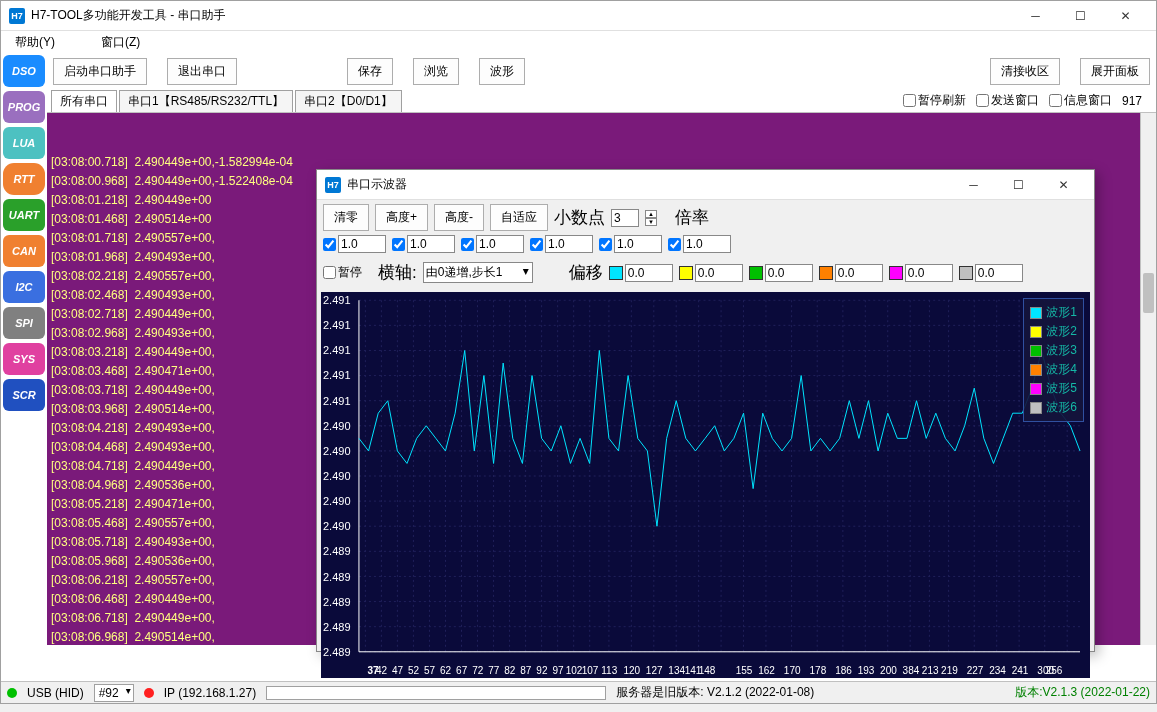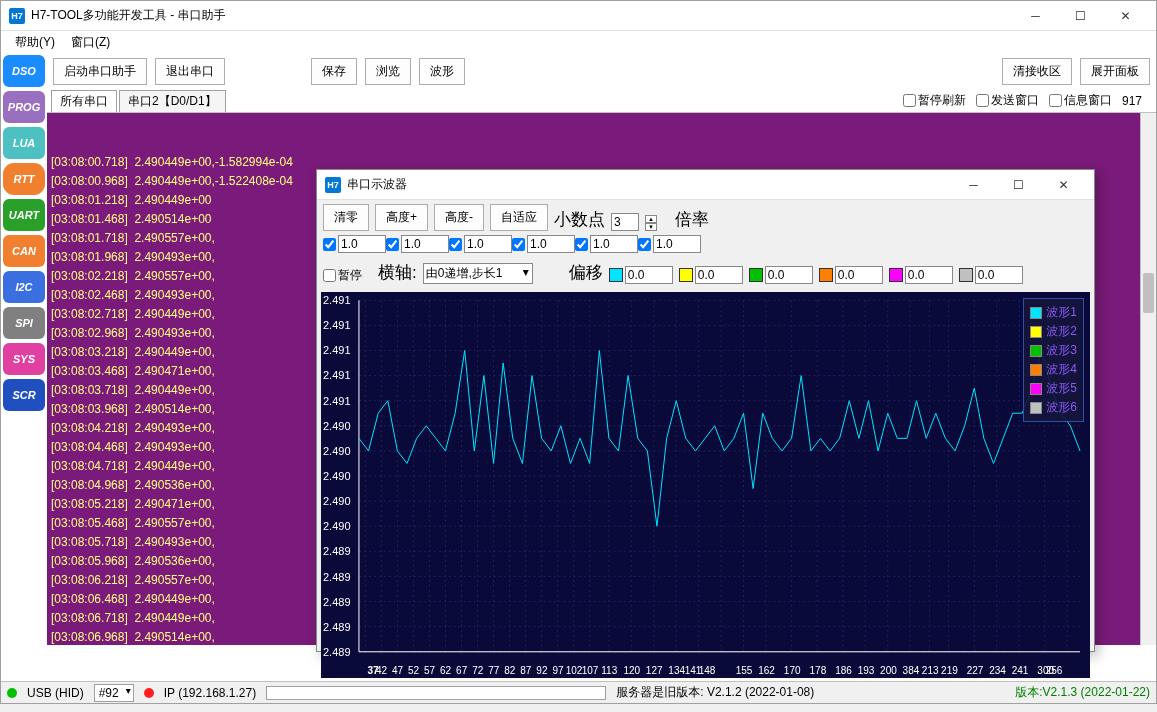--- a/index.html
+++ b/index.html
@@ -5,24 +5,24 @@
 * { box-sizing: border-box; margin: 0; padding: 0; font-family: "Microsoft YaHei", Arial, sans-serif; font-size: 12px; }
 body { background: #f0f0f0; width: 1157px; height: 712px; overflow: hidden; position: relative; }
 
 
 .main-window { position: absolute; left: 0; top: 0; width: 1157px; height: 704px; background: #fff; border: 1px solid #a0a0a0; }
 .titlebar { height: 30px; display: flex; align-items: center; padding: 0 8px; background: #fff; border-bottom: 1px solid #e0e0e0; }
 .titlebar .icon { width: 16px; height: 16px; background: #0078d4; color: #fff; font-size: 9px; font-weight: bold; display: flex; align-items: center; justify-content: center; border-radius: 2px; margin-right: 6px; }
 .titlebar .title { flex: 1; }
 .titlebar .winbtn { width: 45px; height: 30px; display: flex; align-items: center; justify-content: center; color: #333; }
 
-.menubar { height: 22px; display: flex; align-items: center; padding: 0 6px; }
+.menubar { height: 22px; display: flex; align-items: center; padding: 0 6px; gap: 30px; }
 .menubar span { padding: 2px 8px; }
 
-.toolbar { height: 36px; display: flex; align-items: flex-end; padding: 4px 6px; gap: 8px; }
+.toolbar { height: 36px; display: flex; align-items: flex-end; padding: 4px 6px; gap: 20px; }
 .btn { background: #fdfdfd; border: 1px solid #adadad; padding: 4px 10px; white-space: nowrap; cursor: pointer; }
 .toolbar .spacer { flex: 1; }
 
 .content { display: flex; height: calc(100% - 30px - 22px - 36px - 22px); }
 .sidebar { width: 46px; background: #fff; display: flex; flex-direction: column; gap: 4px; padding: 2px; }
 .sidebar-item { width: 42px; height: 32px; border-radius: 6px; display: flex; align-items: center; justify-content: center; color: #fff; font-weight: bold; font-size: 11px; font-style: italic; }
 
 .main-area { flex: 1; display: flex; flex-direction: column; }
 .tabs-row { height: 24px; display: flex; align-items: center; border-bottom: 1px solid #c0c0c0; padding-left: 4px; gap: 0; }
 .tab { border: 1px solid #a0a0a0; border-bottom: none; padding: 2px 8px; background: #f5f5f5; margin-right: 2px; }
@@ -40,35 +40,35 @@
 .statusbar { position: absolute; left: 0; right: 0; bottom: 0; height: 22px; background: #f0f0f0; border-top: 1px solid #c0c0c0; display: flex; align-items: center; padding: 0 6px; gap: 10px; }
 .status-dot { width: 10px; height: 10px; border-radius: 50%; display: inline-block; }
 .statusbar .progress { flex: 0 0 340px; height: 14px; border: 1px solid #a0a0a0; background: #fff; }
 .statusbar .ver { color: #008000; }
 .dropdown { border: 1px solid #a0a0a0; padding: 1px 14px 1px 4px; background: #fff; position: relative; }
 .dropdown:after { content: "▾"; position: absolute; right: 2px; top: 0; font-size: 10px; }
 
 
 .scope-window { position: absolute; left: 316px; top: 169px; width: 779px; height: 483px; background: #f0f0f0; border: 1px solid #888; box-shadow: 4px 4px 12px rgba(0,0,0,.25); }
 .scope-window .titlebar { background: #fff; }
-.scope-toolbar { padding: 4px 6px; display: flex; flex-wrap: wrap; gap: 4px 6px; align-items: flex-end; }
+.scope-toolbar { padding: 4px 6px; display: flex; flex-wrap: wrap; gap: 4px 6px; align-items: center; }
 .lbl { font-size: 17px; }
 .num-input { border: 1px solid #888; width: 28px; padding: 1px 2px; }
 .spin { width: 12px; display: inline-flex; flex-direction: column; }
 .spin div { width: 12px; height: 8px; border: 1px solid #888; font-size: 7px; line-height: 6px; text-align: center; background: #fff; }
 .select { border: 1px solid #888; padding: 1px 2px; width: 110px; background: #fff; position: relative; }
 .select:after { content: "▾"; position: absolute; right: 3px; top: 1px; }
 .ch-box { display: flex; align-items: center; gap: 2px; }
 .color-sq { width: 14px; height: 14px; border: 1px solid #333; }
 .ch-input { border: 1px solid #888; width: 48px; padding: 1px 2px; }
 
 .chart-area { margin: 4px; background: #0a0a3a; position: relative; height: 386px; }
 .chart-area svg { width: 100%; height: 100%; }
 .legend { position: absolute; right: 6px; top: 6px; background: rgba(20,20,60,.9); border: 1px solid #3050a0; padding: 4px; }
-.legend-row { display: flex; align-items: center; gap: 4px; color: #8b5cf6; font-size: 12px; padding: 1px 2px; }
+.legend-row { display: flex; align-items: center; gap: 4px; color: #14b8a6; font-size: 12px; padding: 1px 2px; }
 .legend-sq { width: 12px; height: 12px; border: 1px solid #888; }
 
 .ytick { position: absolute; left: 2px; color: #fff; font-size: 11px; transform: translateY(-50%); }
 .xtick { position: absolute; bottom: 2px; color: #fff; font-size: 10px; transform: translateX(-50%); }
 .plot-line { fill: none; stroke: #00e5ff; stroke-width: 1; }
 .grid-line { stroke: #20205a; stroke-width: 1; stroke-dasharray: 2 3; }
 .axis-line { stroke: #fff; stroke-width: 1; }
 </style>
 </head>
 <body>
@@ -108,20 +108,21 @@
         <button class="btn">保存</button>
         <button class="btn">浏览</button>
         <button class="btn">波形</button>
         <div class="spacer"></div>
         <button class="btn">清接收区</button>
         <button class="btn">展开面板</button>
       </div>
 
       <div class="tabs-row">
         <div class="tab active">所有串口</div>
+        <div class="tab">串口1【RS485/RS232/TTL】</div>
         <div class="tab">串口2【D0/D1】</div>
         <div class="spacer"></div>
         <label class="chk">
             <input type="checkbox" style="">
             <span>暂停刷新</span>
           </label>
         <label class="chk">
             <input type="checkbox" style="">
             <span>发送窗口</span>
           </label>
@@ -167,21 +168,21 @@
     <button class="btn">高度-</button>
     <button class="btn">自适应</button>
     <span class="lbl">小数点</span>
     <input class="num-input" value="3" style="">
     <span class="spin">
         <div>▴</div>
         <div>▾</div>
       </span>
     <span style="width:6px"></span>
     <span class="lbl">倍率</span>
-    <span id="mult-row" style="display:flex;align-items:center;">
+    <span id="mult-row" style="display:flex;gap:6px;align-items:center;">
         <span class="ch-box">
           <input type="checkbox" checked="" style="">
           <input class="ch-input" value="1.0" style="">
         </span>
         <span class="ch-box">
           <input type="checkbox" checked="" style="">
           <input class="ch-input" value="1.0" style="">
         </span>
         <span class="ch-box">
           <input type="checkbox" checked="" style="">

